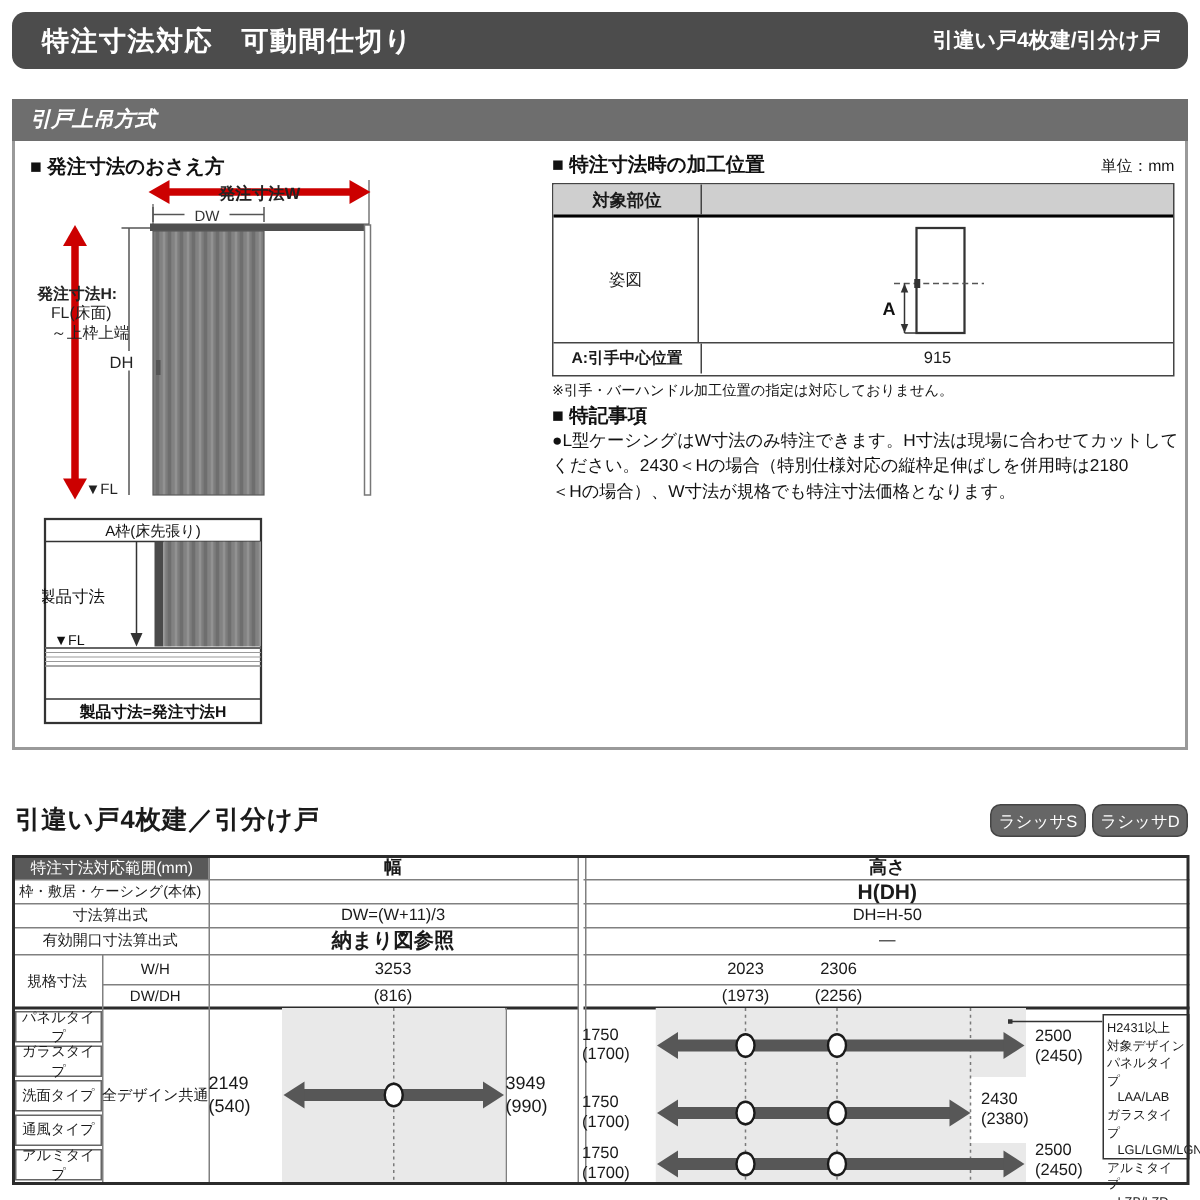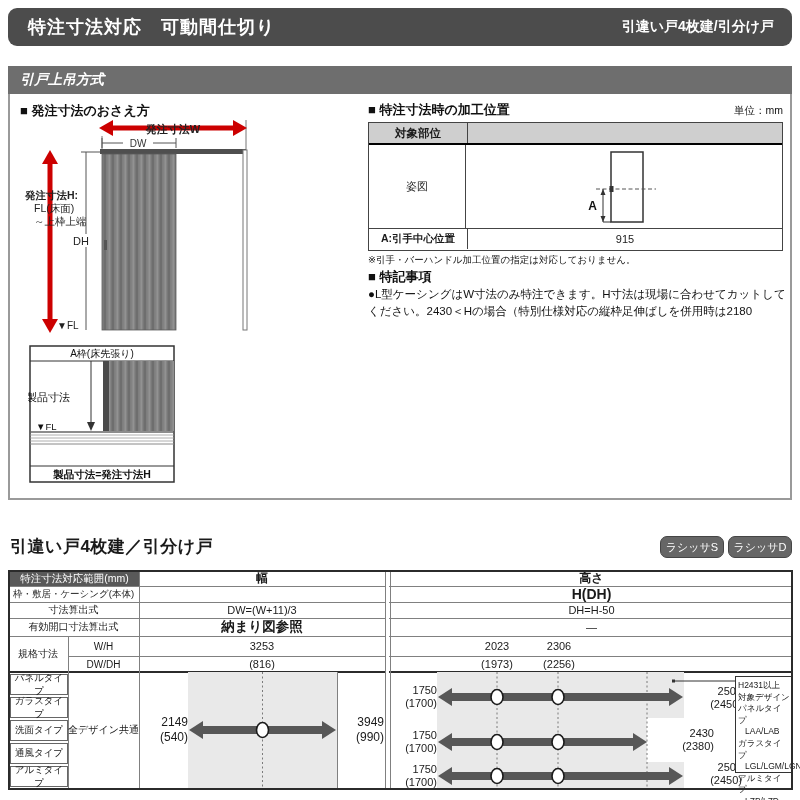--- a/index.html
+++ b/index.html
@@ -1,20 +1,20 @@
 <!DOCTYPE html>
 <html><head>
 <meta charset="utf-8">
 <style>
   html,body{margin:0;padding:0;background:#fff;}
   body{font-family:"Liberation Sans","DejaVu Sans",sans-serif;color:#1a1a1a;}
   #page{position:relative;width:800px;height:800px;background:#fff;overflow:hidden;}
   .abs{position:absolute;}
   .flexc{display:flex;align-items:center;justify-content:center;text-align:center;}
-  .flexcol{display:flex;flex-direction:column;align-items:flex-end;justify-content:center;text-align:center;}
+  .flexcol{display:flex;flex-direction:column;align-items:flex-start;justify-content:center;text-align:center;}
 
   
   .topbar{left:8px;top:8px;width:784px;height:38px;background:#4c4c4c;border-radius:9px;
           display:flex;align-items:center;justify-content:space-between;padding:0 18px 0 20px;box-sizing:border-box;}
   .topbar .t-left{color:#fff;font-size:18px;font-weight:bold;letter-spacing:1px;}
   .topbar .t-right{color:#fff;font-size:14px;font-weight:bold;}
 
   
   .panel{left:8px;top:66px;width:784px;height:434px;border:2px solid #9a9a9a;box-sizing:border-box;background:#fff;}
   .panel-header{left:8px;top:66px;width:784px;height:28px;background:#6e6e6e;color:#fff;
@@ -177,20 +177,21 @@
       <div class="mc1 flexc" style="font-weight:bold;font-size:10.5px;">A:引手中心位置</div>
       <div class="mc2 flexc">915</div>
     </div>
   </div>
   <div class="abs mnote" style="left:368px;top:254px;">※引手・バーハンドル加工位置の指定は対応しておりません。</div>
 
   <div class="abs sec-heading" style="left:368px;top:268px;">■ 特記事項</div>
   <div class="abs remark" style="left:368px;top:286px;width:422px;">
     <div>●L型ケーシングはW寸法のみ特注できます。H寸法は現場に合わせてカットして</div>
     <div>ください。2430＜Hの場合（特別仕様対応の縦枠足伸ばしを併用時は2180</div>
+    <div>＜Hの場合）、W寸法が規格でも特注寸法価格となります。</div>
   </div>
 
   <div class="abs title2" style="left:10px;top:535px;">引違い戸4枚建／引分け戸</div>
   <div class="abs badge" style="left:660px;top:536px;">ラシッサS</div>
   <div class="abs badge" style="left:728px;top:536px;">ラシッサD</div>
 
   <div class="abs" style="left:0;top:0;width:800px;height:800px;pointer-events:none;">
 
     <div class="abs hline" style="left:8px;top:586px;width:785px;"></div>
     <div class="abs hline" style="left:8px;top:602px;width:785px;"></div>

